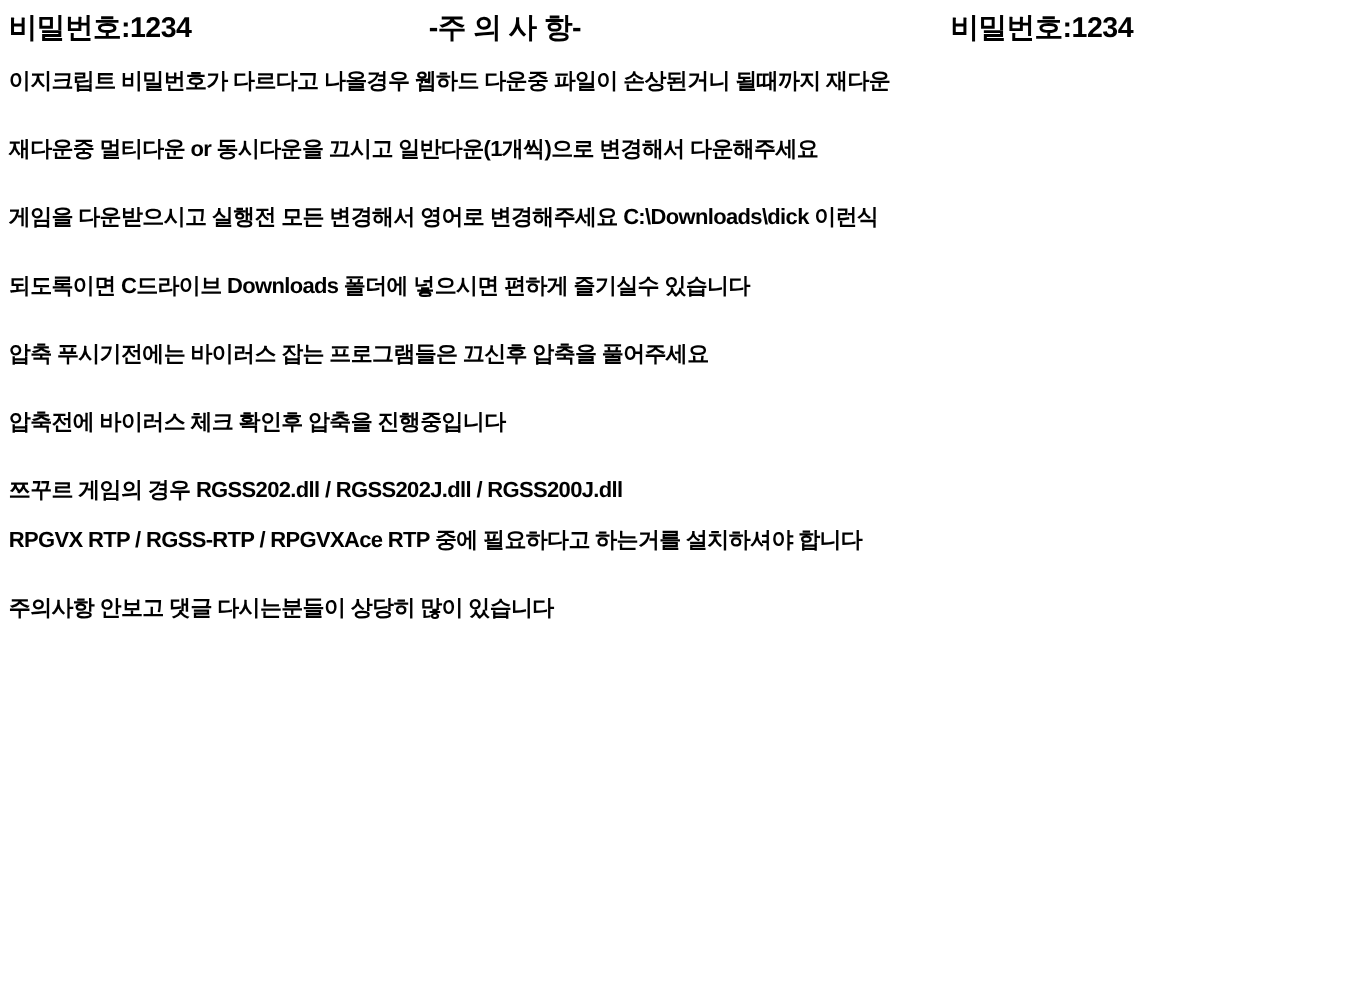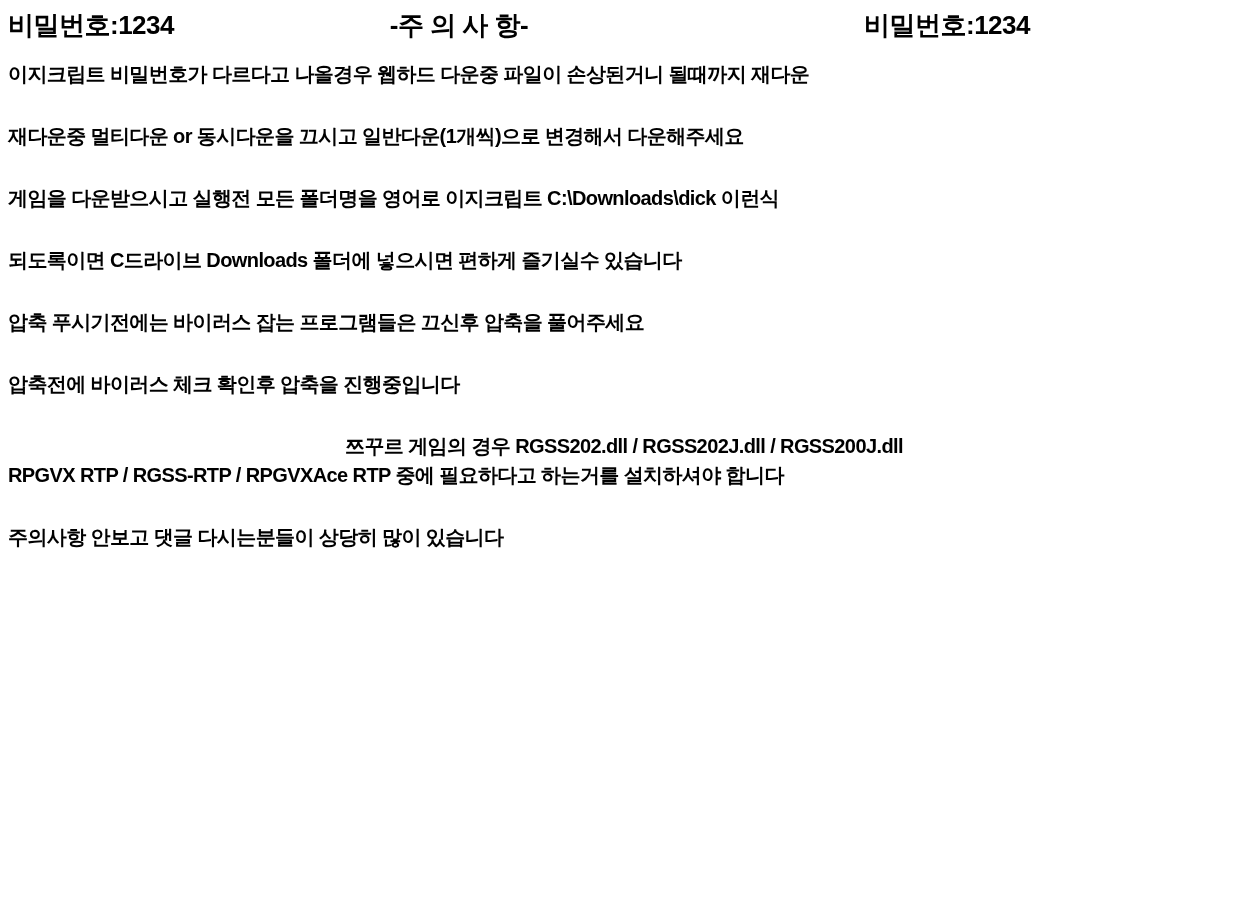--- a/index.html
+++ b/index.html
@@ -47,42 +47,41 @@
   }
   .line {
     font-size: 20px;
     font-weight: bold;
     letter-spacing: -0.6px;
     line-height: 1.05;
     white-space: nowrap;
     margin-bottom: 41px;
   }
   .line.tight {
-    margin-bottom: 8px;
-    text-align: center;
+    margin-bottom: 24px;
   }
   .line.last {
     margin-bottom: 12px;
   }
 </style>
 </head>
 <body>
 
 <div class="page">
 
   <div class="header-row">
     <div class="header-left">비밀번호:1234</div>
     <div class="header-center">-주  의  사  항-</div>
     <div class="header-right">비밀번호:1234</div>
   </div>
 
   <div class="body-lines">
     <div class="line">이지크립트 비밀번호가 다르다고 나올경우 웹하드 다운중 파일이 손상된거니 될때까지 재다운</div>
     <div class="line">재다운중 멀티다운 or 동시다운을 끄시고 일반다운(1개씩)으로 변경해서 다운해주세요</div>
-    <div class="line">게임을 다운받으시고 실행전 모든 폴더명을 영어로 이지크립트 C:\Downloads\dick 이런식</div>
+    <div class="line">게임을 다운받으시고 실행전 모든 변경해서 영어로 변경해주세요 C:\Downloads\dick 이런식</div>
     <div class="line">되도록이면 C드라이브 Downloads 폴더에 넣으시면 편하게 즐기실수 있습니다</div>
     <div class="line">압축 푸시기전에는 바이러스 잡는 프로그램들은 끄신후 압축을 풀어주세요</div>
     <div class="line">압축전에 바이러스 체크 확인후 압축을 진행중입니다</div>
     <div class="line tight">쯔꾸르 게임의 경우 RGSS202.dll / RGSS202J.dll / RGSS200J.dll</div>
     <div class="line">RPGVX RTP /  RGSS-RTP  / RPGVXAce RTP 중에 필요하다고 하는거를 설치하셔야 합니다</div>
     <div class="line last">주의사항 안보고 댓글 다시는분들이 상당히 많이 있습니다</div>
   </div>
 
 </div>
 

